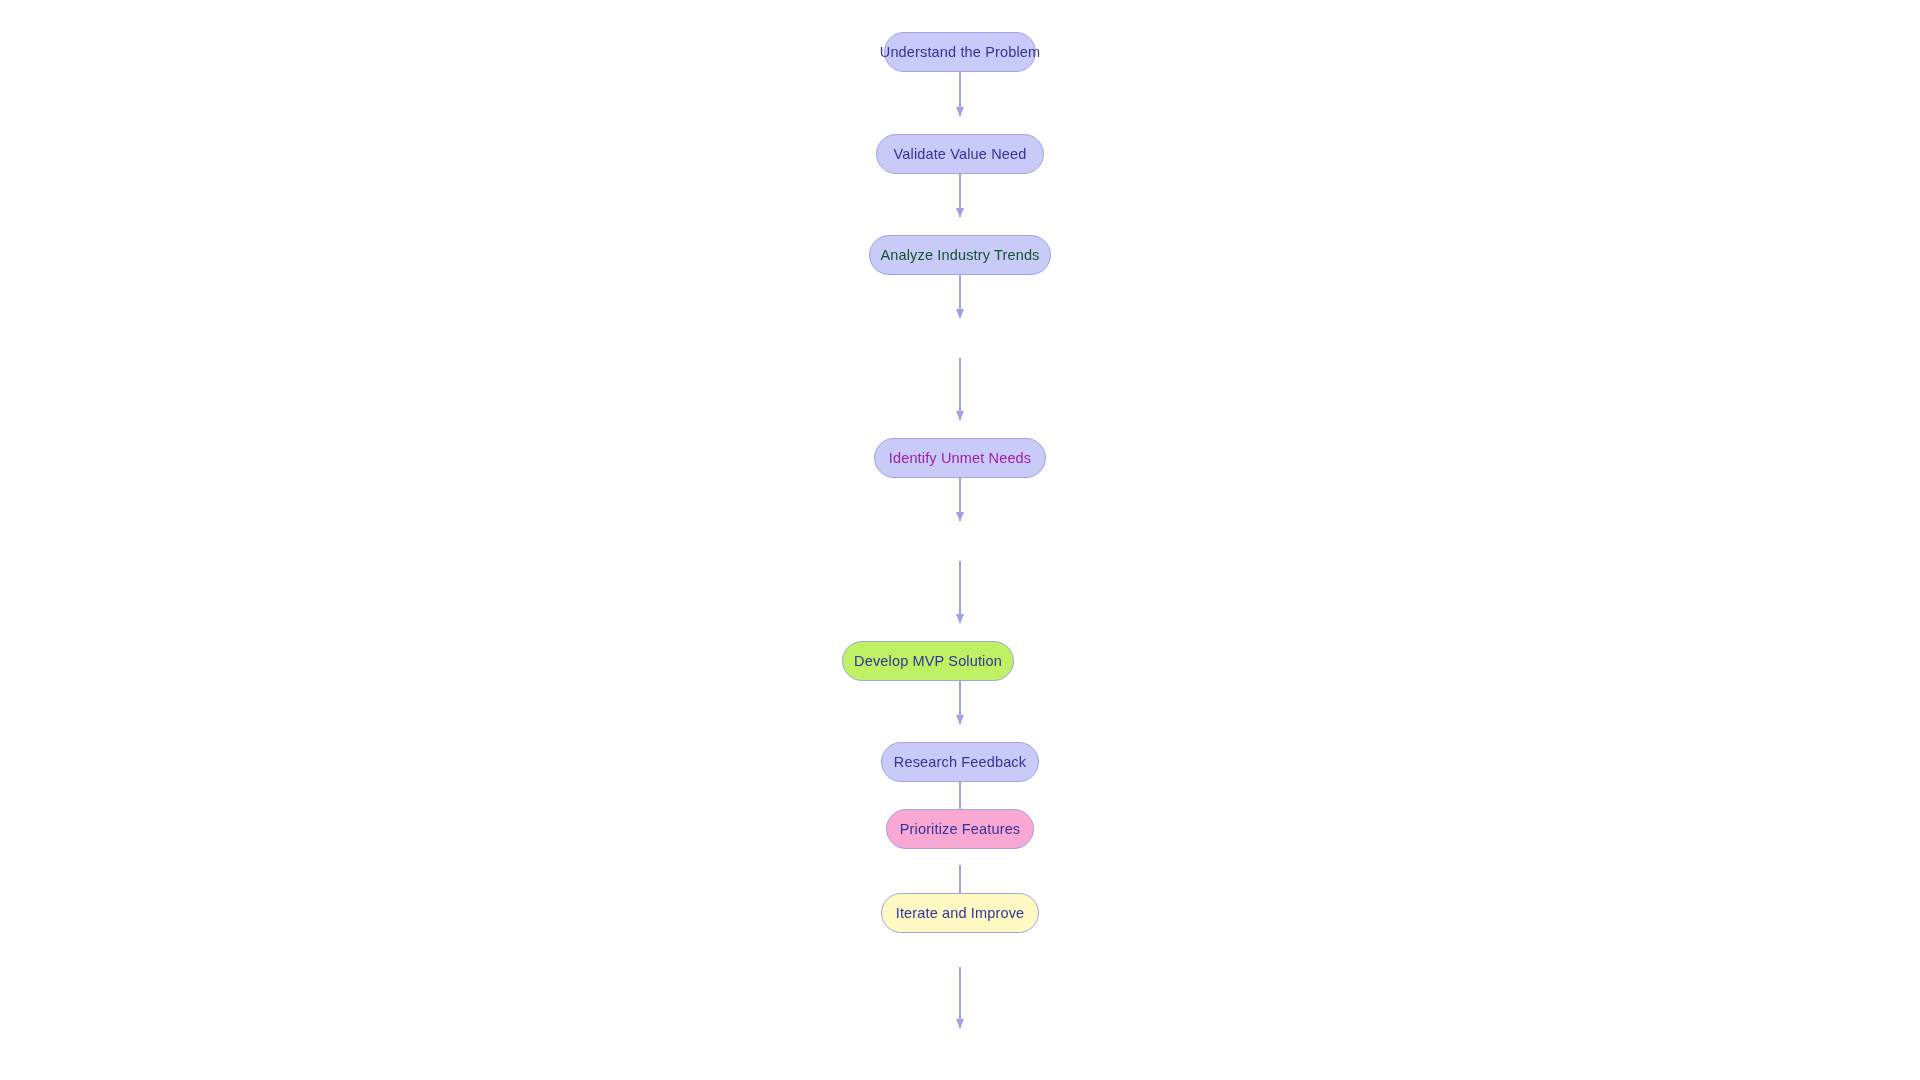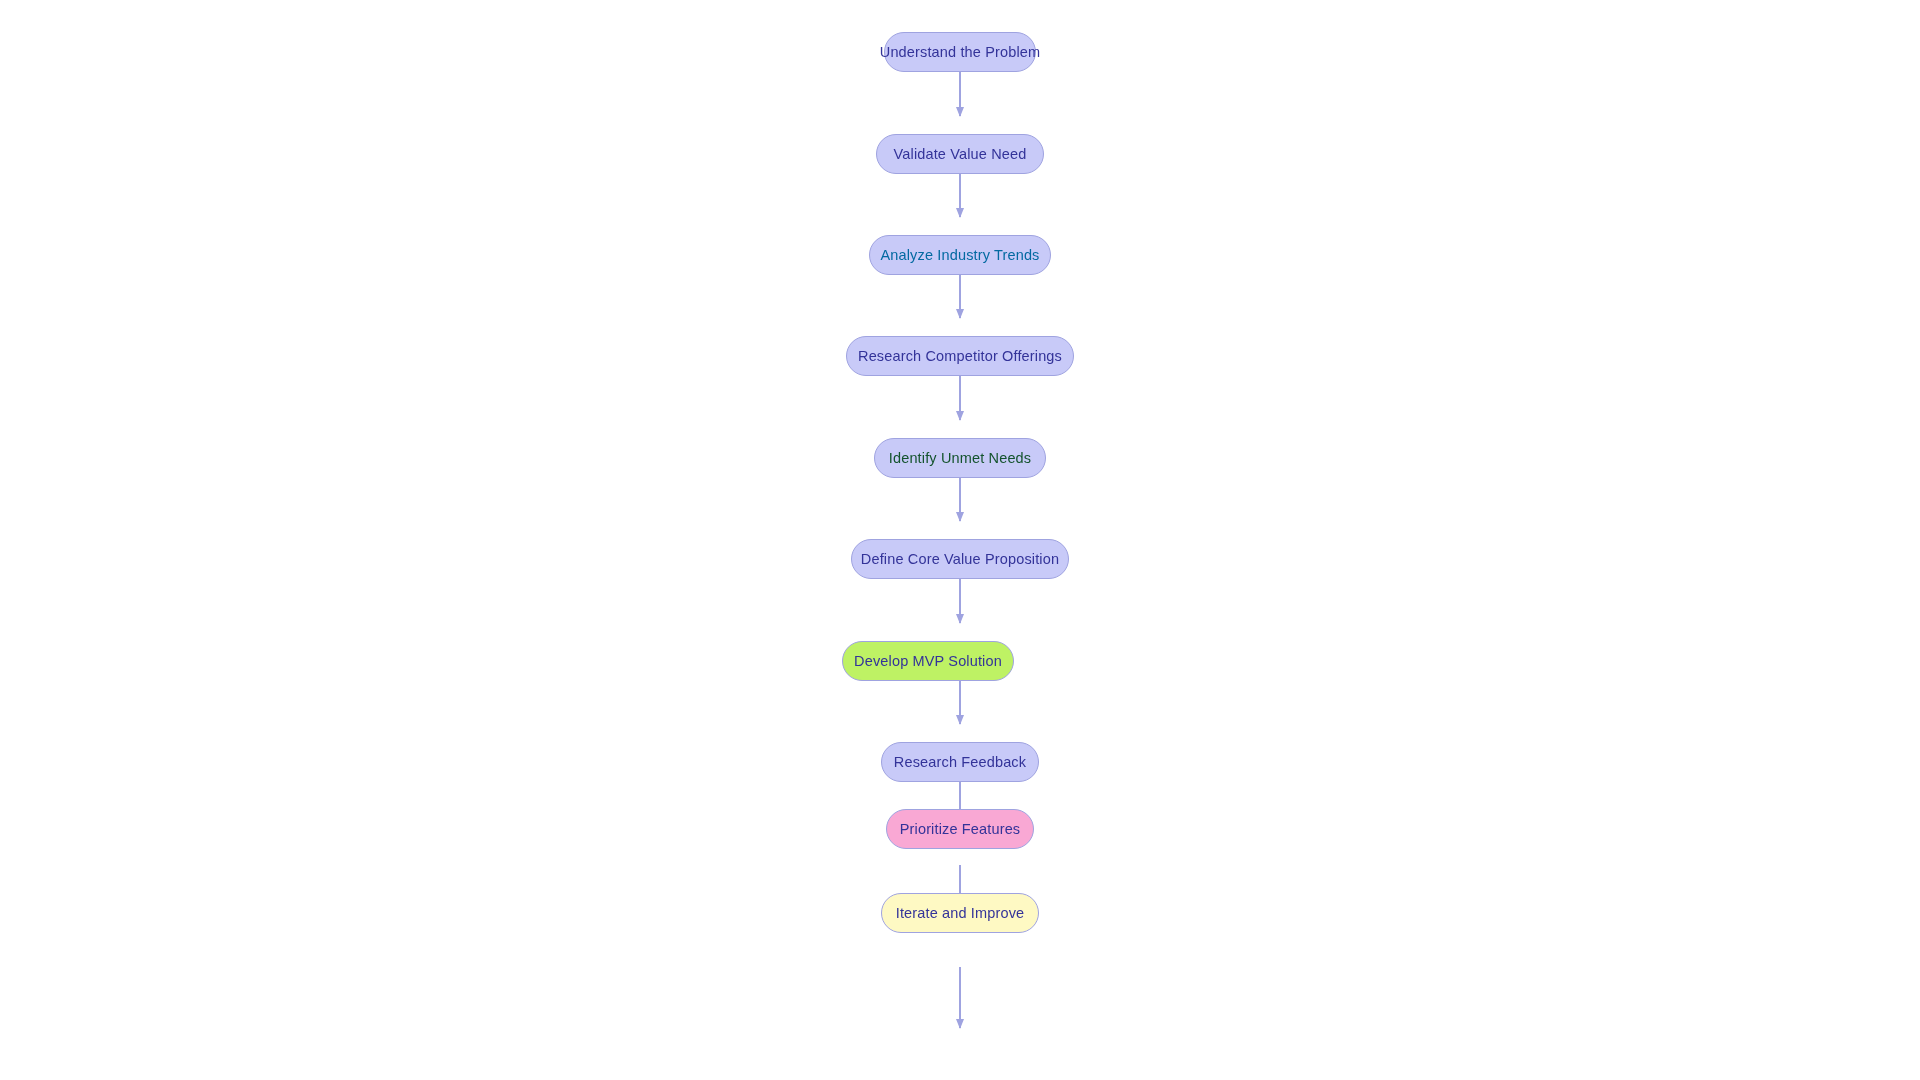--- a/index.html
+++ b/index.html
@@ -93,30 +93,24 @@
   </svg>
 
   <div id="node-layer">
       <div class="flow-node" style="left: 960px; top: 34px; width: 152px; background: rgb(200, 202, 248); border-color: rgb(159, 163, 224);">
         <span class="flow-node-label" style="color: rgb(51, 51, 153);">Understand the Problem</span>
       </div>
       <div class="flow-node" style="left: 960px; top: 136px; width: 168px; background: rgb(200, 202, 248); border-color: rgb(159, 163, 224);">
         <span class="flow-node-label" style="color: rgb(51, 51, 153);">Validate Value Need</span>
       </div>
       <div class="flow-node" style="left: 960px; top: 237px; width: 182px; background: rgb(200, 202, 248); border-color: rgb(159, 163, 224);">
-        <span class="flow-node-label" style="color: #0369a1;">Analyze Industry Trends</span>
-      </div>
-      <div class="flow-node" style="left: 960px; top: 338px; width: 228px; background: rgb(200, 202, 248); border-color: rgb(159, 163, 224);">
-        <span class="flow-node-label" style="color: rgb(51, 51, 153);">Research Competitor Offerings</span>
+        <span class="flow-node-label" style="color: #14532d;">Analyze Industry Trends</span>
       </div>
       <div class="flow-node" style="left: 960px; top: 440px; width: 172px; background: rgb(200, 202, 248); border-color: rgb(159, 163, 224);">
-        <span class="flow-node-label" style="color: #14532d;">Identify Unmet Needs</span>
-      </div>
-      <div class="flow-node" style="left: 960px; top: 541px; width: 218px; background: rgb(200, 202, 248); border-color: rgb(159, 163, 224);">
-        <span class="flow-node-label" style="color: rgb(51, 51, 153);">Define Core Value Proposition</span>
+        <span class="flow-node-label" style="color: #a21caf;">Identify Unmet Needs</span>
       </div>
       <div class="flow-node" style="left: 928px; top: 643px; width: 172px; background: #bef264; border-color: rgb(159, 163, 224);">
         <span class="flow-node-label" style="color: rgb(51, 51, 153);">Develop MVP Solution</span>
       </div>
       <div class="flow-node" style="left: 960px; top: 744px; width: 158px; background: rgb(200, 202, 248); border-color: rgb(159, 163, 224);">
         <span class="flow-node-label" style="color: rgb(51, 51, 153);">Research Feedback</span>
       </div>
       <div class="flow-node" style="left: 960px; top: 811px; width: 148px; background: #f9a8d4; border-color: rgb(159, 163, 224);">
         <span class="flow-node-label" style="color: rgb(51, 51, 153);">Prioritize Features</span>
       </div>

